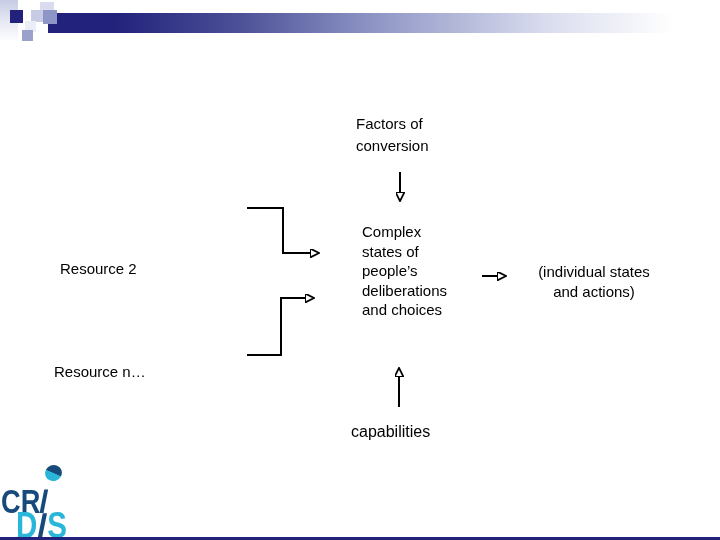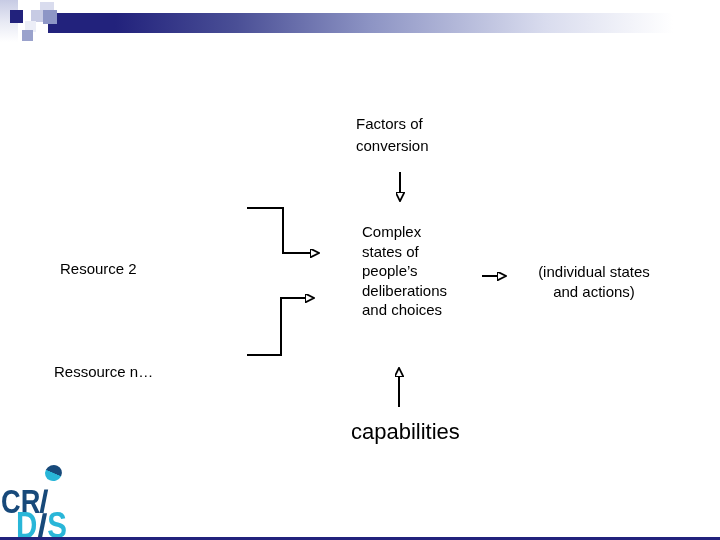--- a/index.html
+++ b/index.html
@@ -33,21 +33,21 @@
   
   .txt { position: absolute; font-size: 15px; line-height: 22px; color: var(--text, #000); }
   .factors      { left: 356px; top: 113px; width: 84px;  line-height: 22px; }
   .res-1        { left: 51px;  top: 164px; }
   .res-2        { left: 60px;  top: 231px; margin-top: 27px; }
   .res-3        { left: 46px;  top: 299px; }
   .res-n        { left: 54px;  top: 361px; }
   .center-text  { left: 362px; top: 222px; width: 102px; line-height: 19.5px; }
   .functionings { left: 532px; top: 228px; }
   .func-sub     { left: 532px; top: 262px; width: 124px; line-height: 20px; text-align: center; }
-  .capabilities { left: 351px; top: 418px; font-size: 22px; line-height: 28px; }
+  .capabilities { left: 351px; top: 418px; font-size: 16px; line-height: 28px; }
 
   
   .arrows { position: absolute; left: 0; top: 0; pointer-events: none; }
   .arrows path { stroke: var(--text, #000); stroke-width: 2; fill: none; }
 
   
   .bottom-bar {
     position: absolute; left: 0; bottom: 0; width: 720px; height: 3px;
     background: var(--bar-navy);
   }
@@ -82,21 +82,21 @@
     <div class="sq-light-top"></div>
     <div class="sq-lavender"></div>
     <div class="sq-slate"></div>
     <div class="sq-navy"></div>
     <div class="sq-white"></div>
     <div class="sq-medium"></div>
   </div>
 
   <div class="txt factors">Factors of conversion</div>
   <div class="txt res-2">Resource 2</div>
-  <div class="txt res-n">Ressource n…</div>
+  <div class="txt res-n">Resource n…</div>
   <div class="txt center-text">Complex states of people’s deliberations and choices</div>
   <div class="txt func-sub">(individual states and actions)</div>
   <div class="txt capabilities">capabilities</div>
 
   <svg class="arrows" width="720" height="540">
     <defs>
       <marker id="ah" viewBox="0 0 10 10" refX="1" refY="5" markerWidth="10" markerHeight="9" orient="auto" markerUnits="userSpaceOnUse">
         <path d="M0,0 L10,5 L0,10 Z" fill="#000" stroke="none"></path>
       </marker>
     </defs>

